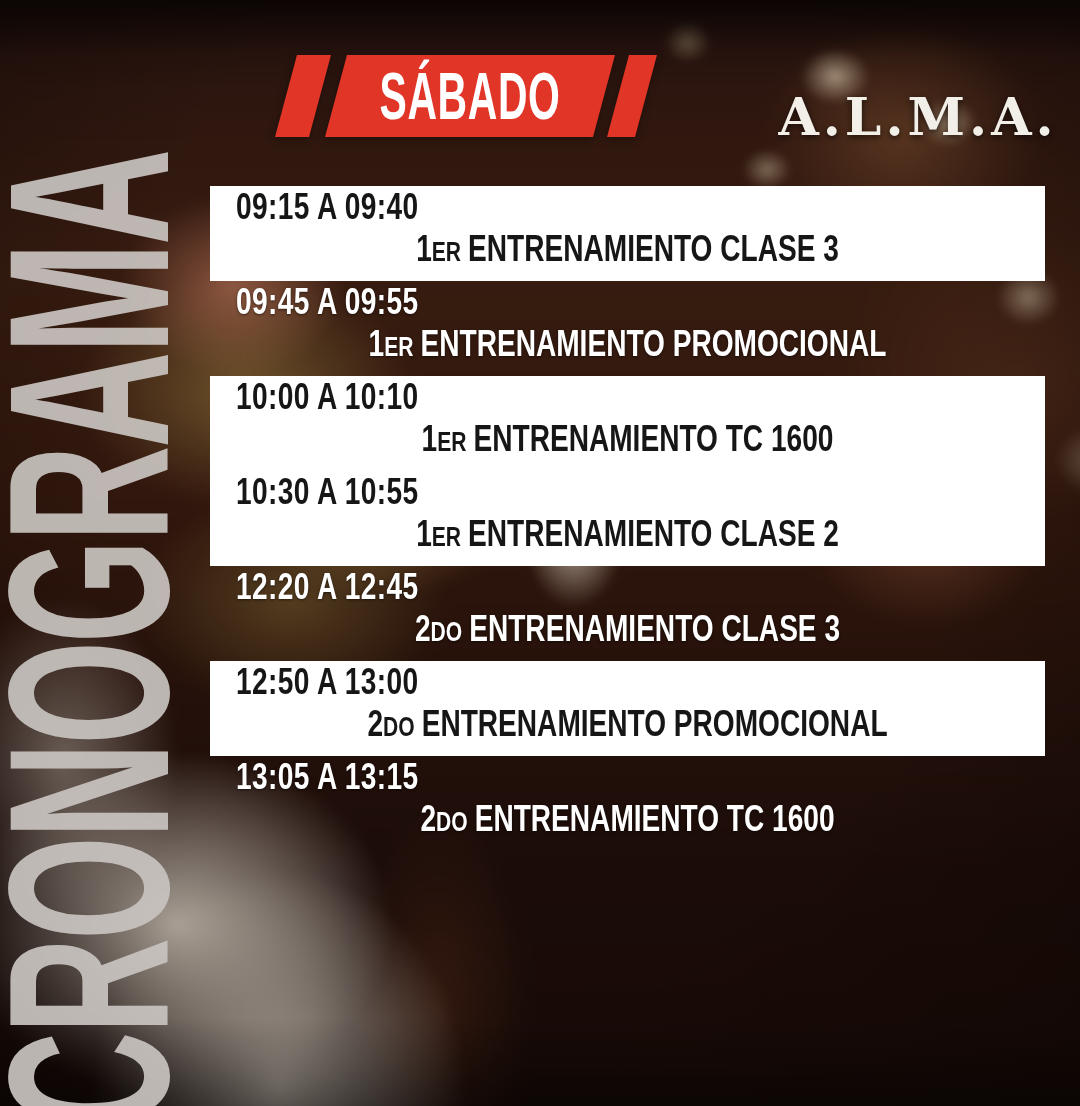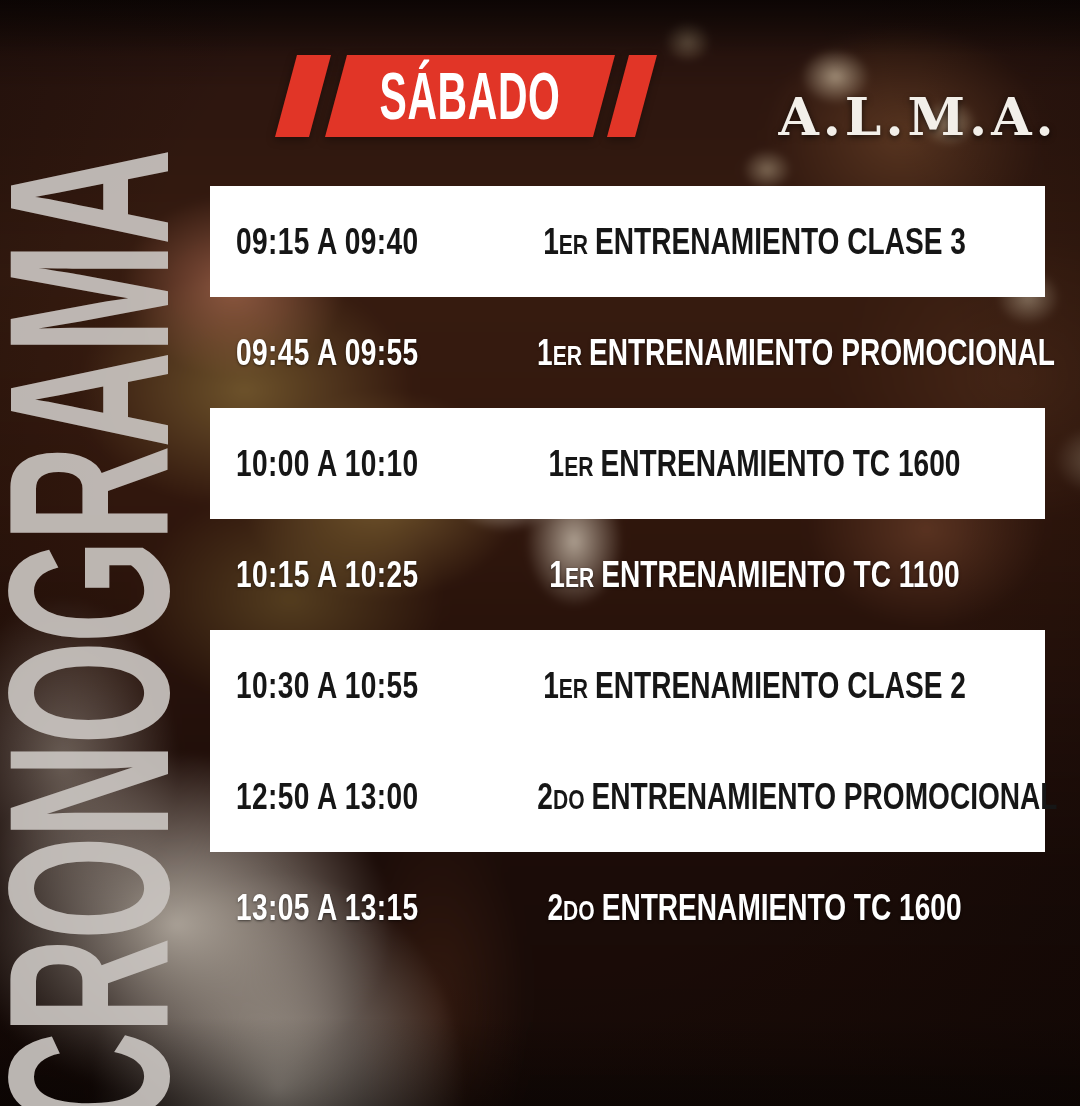--- a/index.html
+++ b/index.html
@@ -79,23 +79,24 @@
     text-align:center;
     font-family:"DejaVu Serif","Liberation Serif",serif;
     font-weight:bold; font-size:52px; letter-spacing:4px;
     color:#f2efe9; text-shadow:0 2px 6px rgba(0,0,0,.65);
   }
   
   .schedule{
     position:absolute; left:210px; top:186px; width:835px;
   }
   .row{
-    height:111px; display:flex; align-items:center;
+    height:95px; display:flex; 
     color:var(--text-light);
     text-shadow:0 1px 3px rgba(0,0,0,.55);
+    flex-direction:column;
   }
   .row.bar{
     background:var(--bar-white);
     color:var(--text-dark);
     text-shadow:none;
   }
   .row-time{
     margin-left:26px; width:228px;
     font-weight:bold; font-size:36px; letter-spacing:.5px;
     transform:scaleX(0.78); transform-origin:left center;
@@ -132,27 +133,27 @@
     <span class="row-event"><span class="num">1</span><span class="suffix">ER</span><span class="desc">ENTRENAMIENTO CLASE 3</span></span>
   </div>
       <div class="row">
     <span class="row-time">09:45 A 09:55</span>
     <span class="row-event"><span class="num">1</span><span class="suffix">ER</span><span class="desc">ENTRENAMIENTO PROMOCIONAL</span></span>
   </div>
       <div class="row bar">
     <span class="row-time">10:00 A 10:10</span>
     <span class="row-event"><span class="num">1</span><span class="suffix">ER</span><span class="desc">ENTRENAMIENTO TC 1600</span></span>
   </div>
-      <div class="row">
-    <span class="row-time">10:15 A 10:25</span>
-    <span class="row-event"><span class="num">1</span><span class="suffix">ER</span><span class="desc">ENTRENAMIENTO TC 1100</span></span>
-  </div>
       <div class="row bar">
     <span class="row-time">10:30 A 10:55</span>
     <span class="row-event"><span class="num">1</span><span class="suffix">ER</span><span class="desc">ENTRENAMIENTO CLASE 2</span></span>
+  </div>
+      <div class="row">
+    <span class="row-time">12:20 A 12:45</span>
+    <span class="row-event"><span class="num">2</span><span class="suffix">DO</span><span class="desc">ENTRENAMIENTO CLASE 3</span></span>
   </div>
       <div class="row bar">
     <span class="row-time">12:50 A 13:00</span>
     <span class="row-event"><span class="num">2</span><span class="suffix">DO</span><span class="desc">ENTRENAMIENTO PROMOCIONAL</span></span>
   </div>
       <div class="row">
     <span class="row-time">13:05 A 13:15</span>
     <span class="row-event"><span class="num">2</span><span class="suffix">DO</span><span class="desc">ENTRENAMIENTO TC 1600</span></span>
   </div>
     </div>

